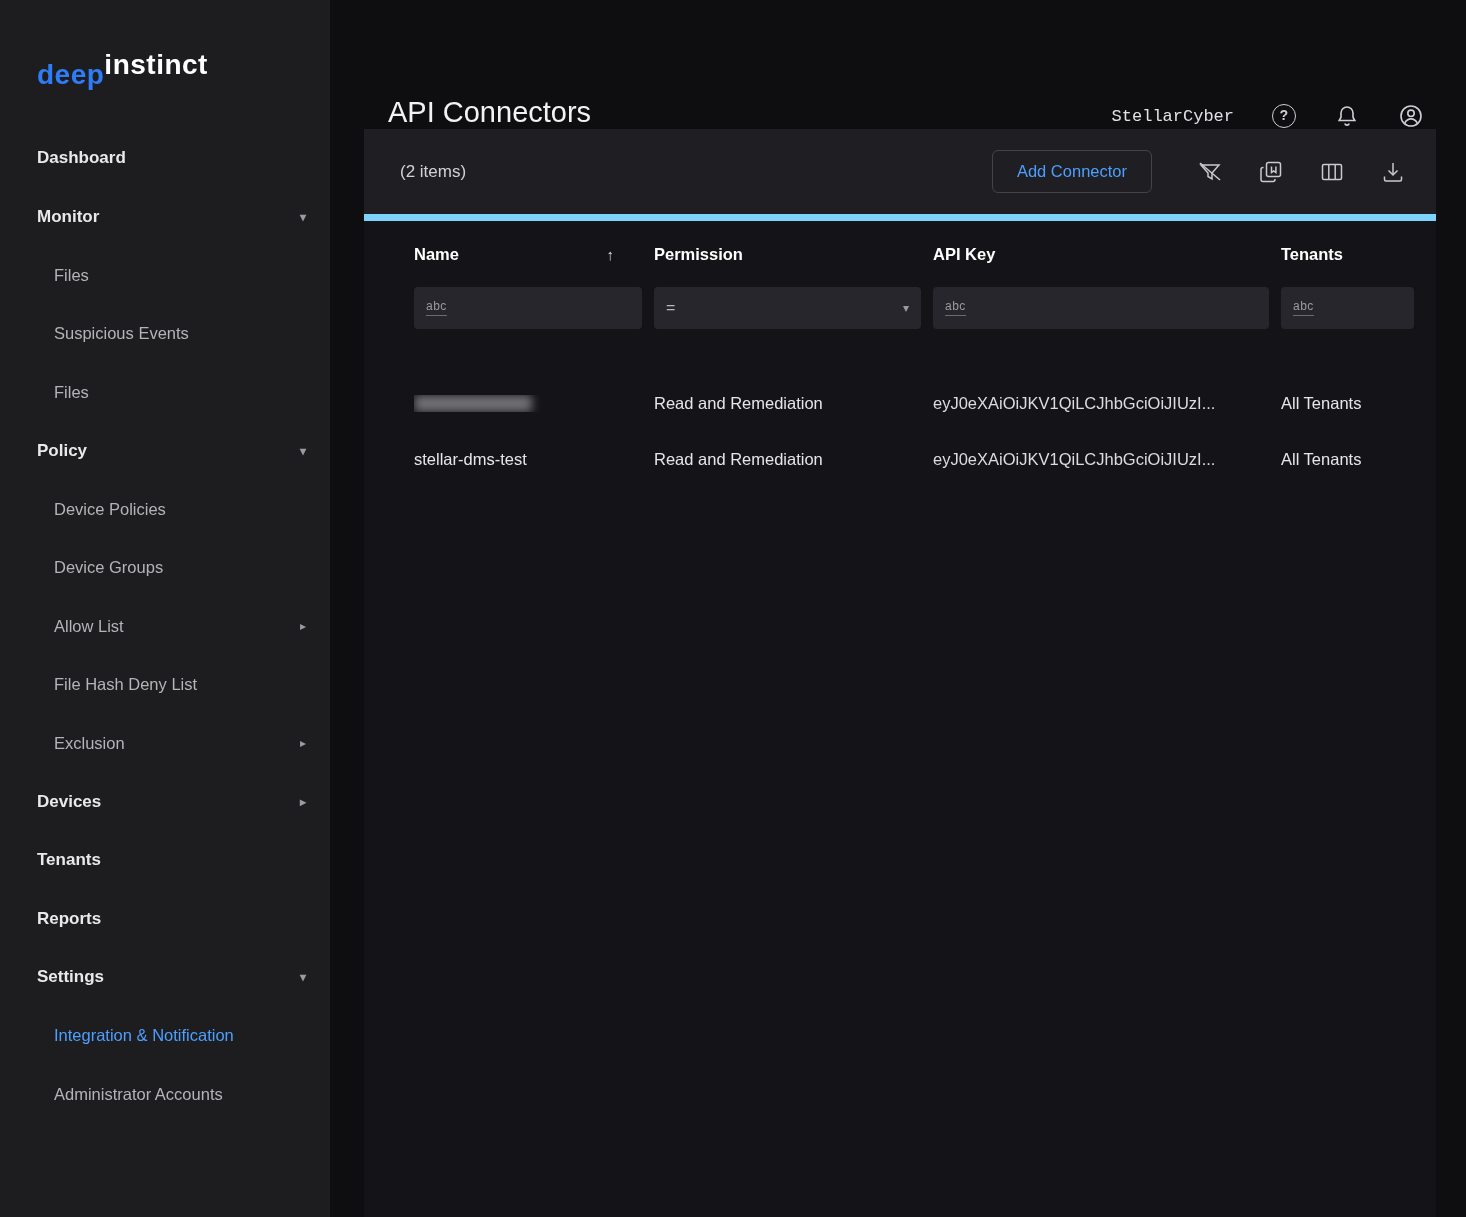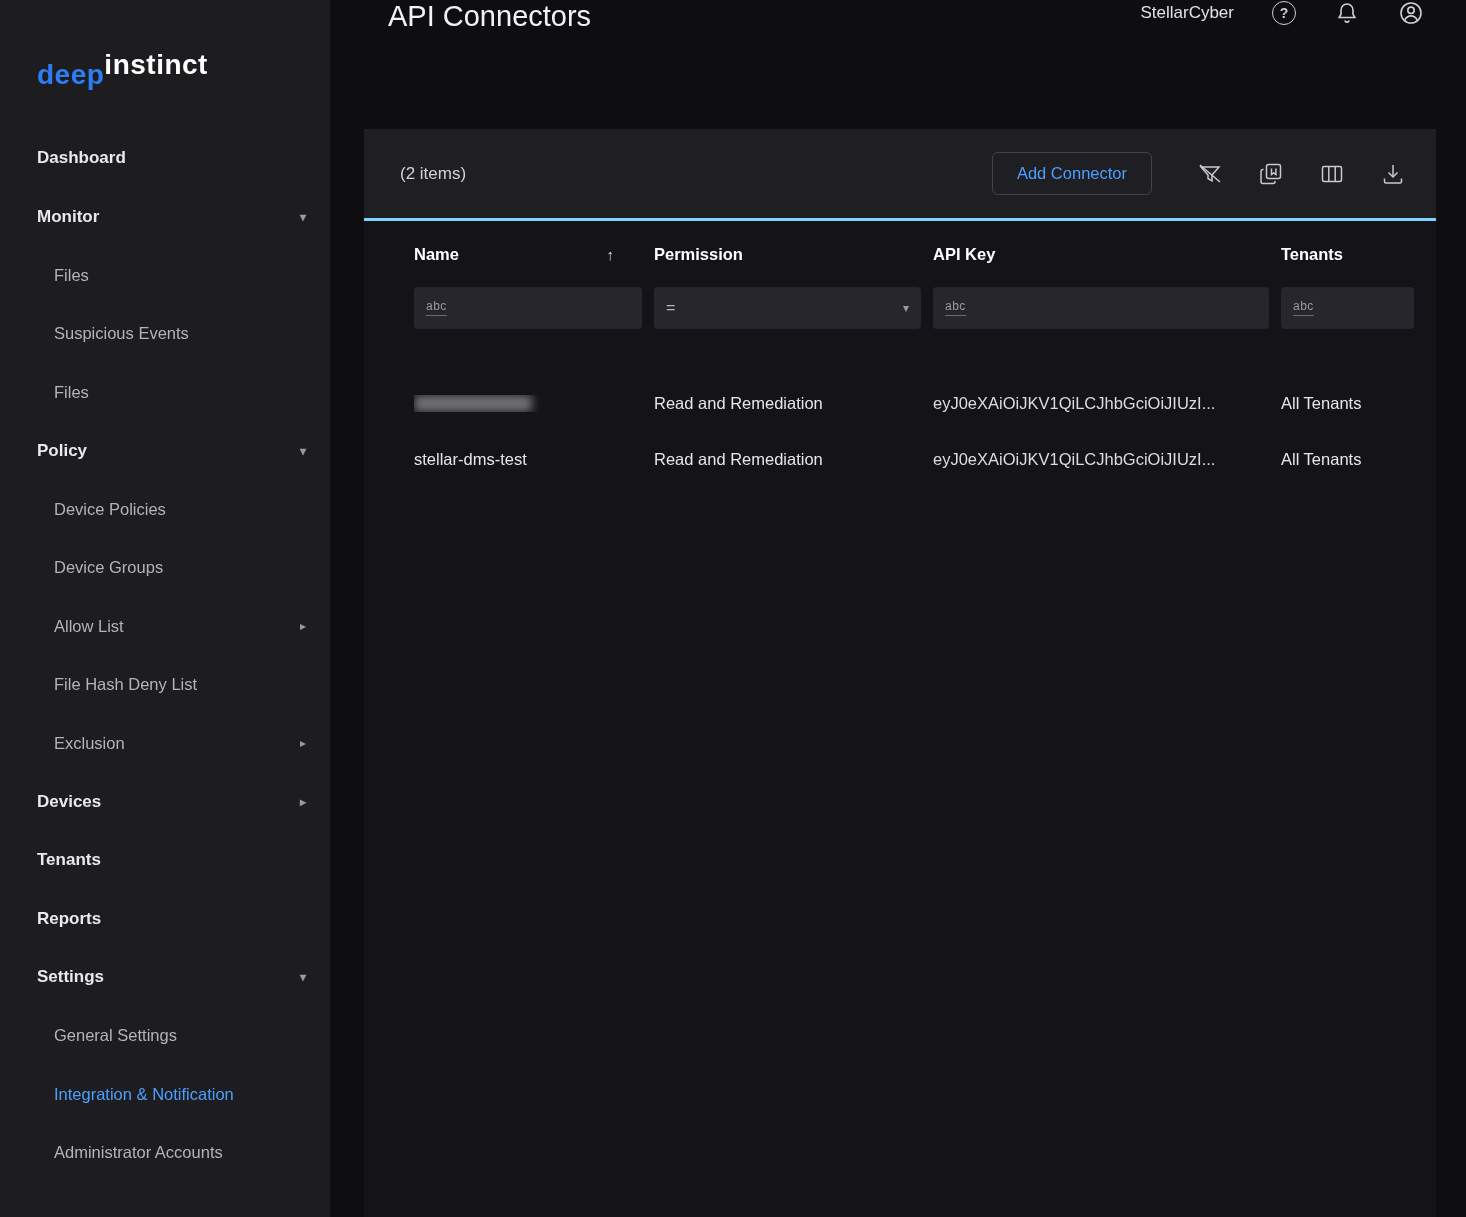--- a/index.html
+++ b/index.html
@@ -29,43 +29,43 @@
   }
   .nav-item.sub {
     padding-left:54px; font-weight:400; color:#b4b4b8; font-size:16.5px;
   }
   .nav-item.active { color:#4d9fff; }
   .chev { margin-left:auto; color:#9a9aa0; font-size:12px; line-height:1; }
 
   
   .main { flex:1; display:flex; flex-direction:column; min-width:0; }
   .topbar {
-    height:129px; display:flex; align-items:flex-start;
+    height:129px; display:flex; align-items:flex-end;
     padding:0 42px 0 58px; flex-shrink:0;
   }
   .page-title { font-size:29px; font-weight:500; color:#f2f2f4; }
-  .topbar-right { margin-left:auto; display:flex; align-items:center; gap:38px; }
+  .topbar-right { margin-left:auto; display:flex; align-items:center; gap:38px;font-family:Liberation Mono, monospace; }
   .tenant { font-size:17px; color:#e2e2e6; }
   .icon-btn { width:26px; height:26px; display:flex; align-items:center; justify-content:center; cursor:pointer; }
   .icon-btn svg { width:24px; height:24px; stroke:#cfcfd4; fill:none; stroke-width:1.6; }
   .help-circle {
     width:24px; height:24px; border:1.6px solid #cfcfd4; border-radius:50%;
     display:flex; align-items:center; justify-content:center;
     font-size:14px; font-weight:700; color:#cfcfd4; cursor:pointer;
   }
 
   
   .panel {
     margin:0 30px 0 34px; flex:1;
     background:#141418; display:flex; flex-direction:column; min-height:0;
   }
   .toolbar {
     height:92px; flex-shrink:0; background:#1e1e23;
     display:flex; align-items:center; padding:0 30px 0 36px;
-    border-bottom:3px solid #7dd3fc;
+    border-bottom:7px solid #7dd3fc;
   }
   .items-count { font-size:17px; color:#d2d2d6; }
   .toolbar-actions { margin-left:auto; display:flex; align-items:center; gap:35px; }
   .add-btn {
     background:transparent; border:1px solid #43434b; border-radius:6px;
     color:#4d9fff; font-family:inherit; font-size:16.5px; font-weight:500;
     padding:11px 24px; cursor:pointer; margin-right:10px;
   }
   .tool-icon { width:26px; height:26px; cursor:pointer; }
   .tool-icon svg { width:26px; height:26px; stroke:#c9c9cf; fill:none; stroke-width:1.5; }
@@ -153,23 +153,20 @@
       </div>
       <div class="nav-item">
         <span>Tenants</span>
       </div>
       <div class="nav-item">
         <span>Reports</span>
       </div>
       <div class="nav-item">
         <span>Settings</span>
         <span class="chev">▾</span>
-      </div>
-      <div class="nav-item sub">
-        <span>General Settings</span>
       </div>
       <div class="nav-item sub active">
         <span>Integration &amp; Notification</span>
       </div>
       <div class="nav-item sub">
         <span>Administrator Accounts</span>
       </div>
     </nav>
   </aside>
 

